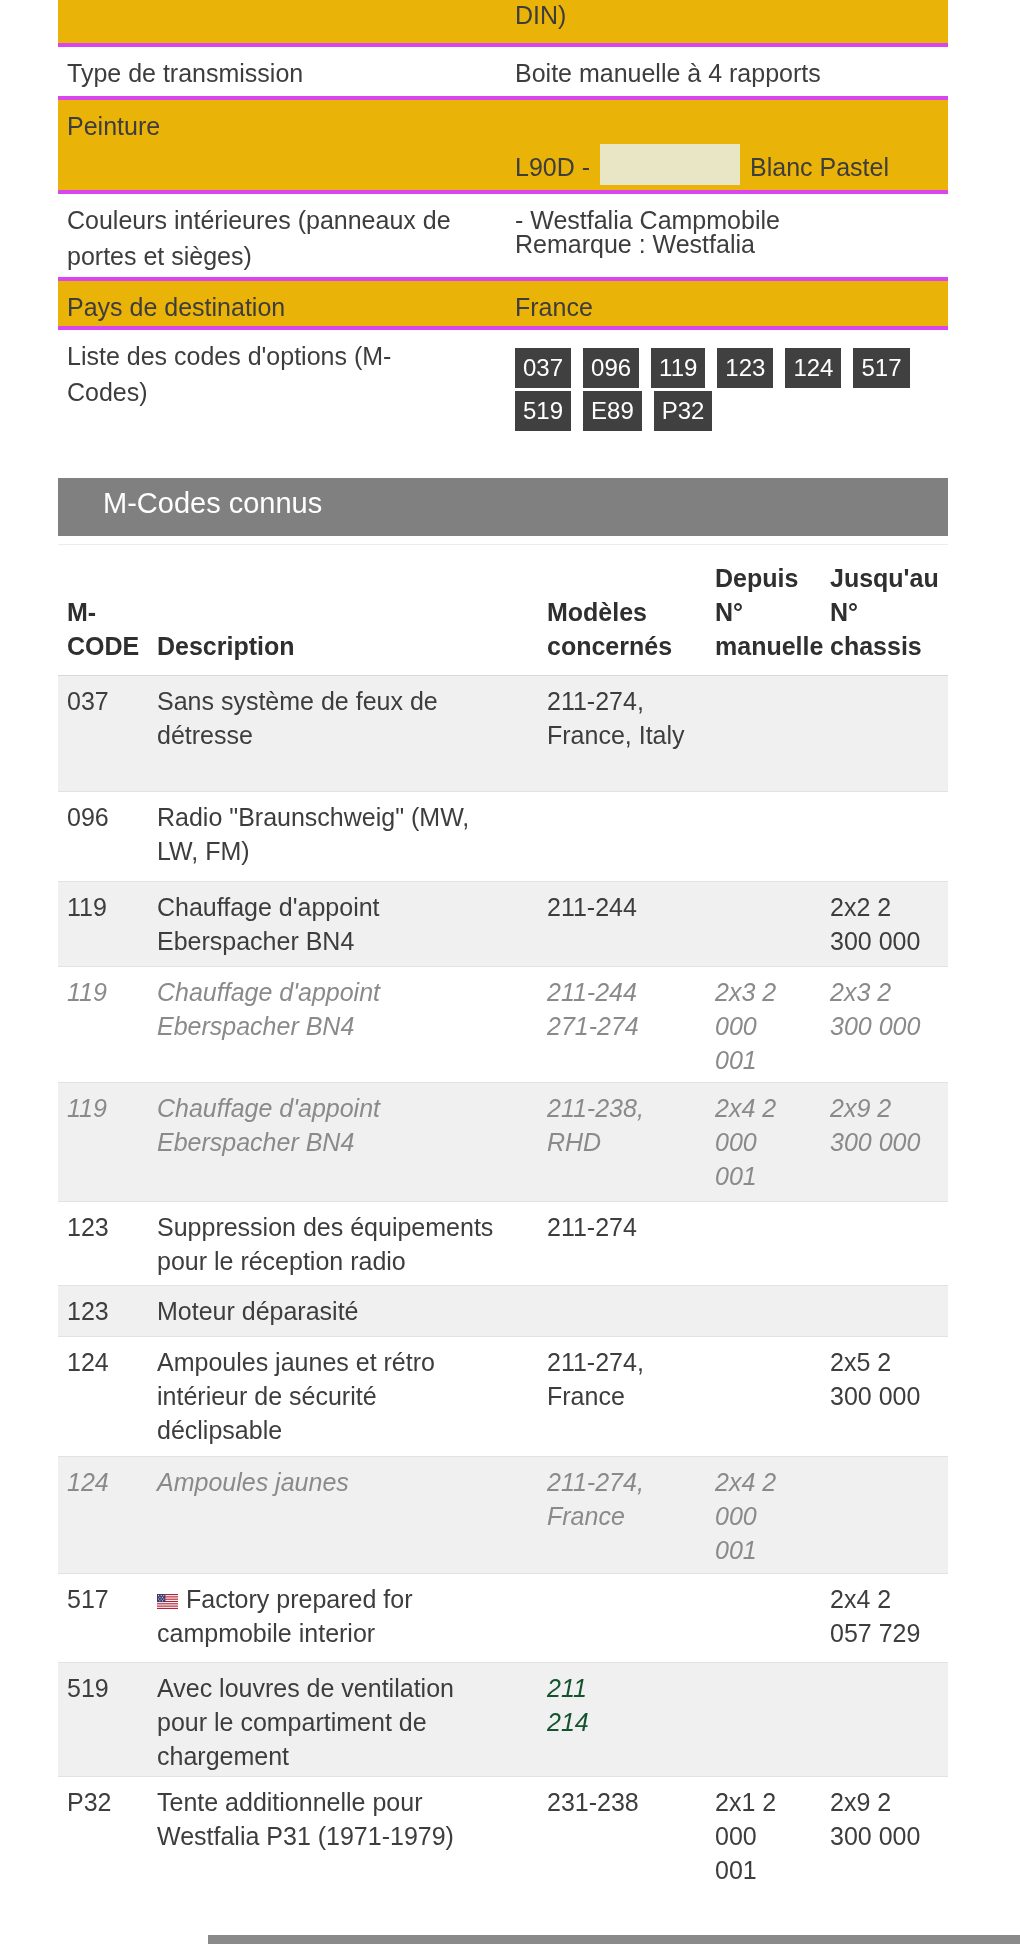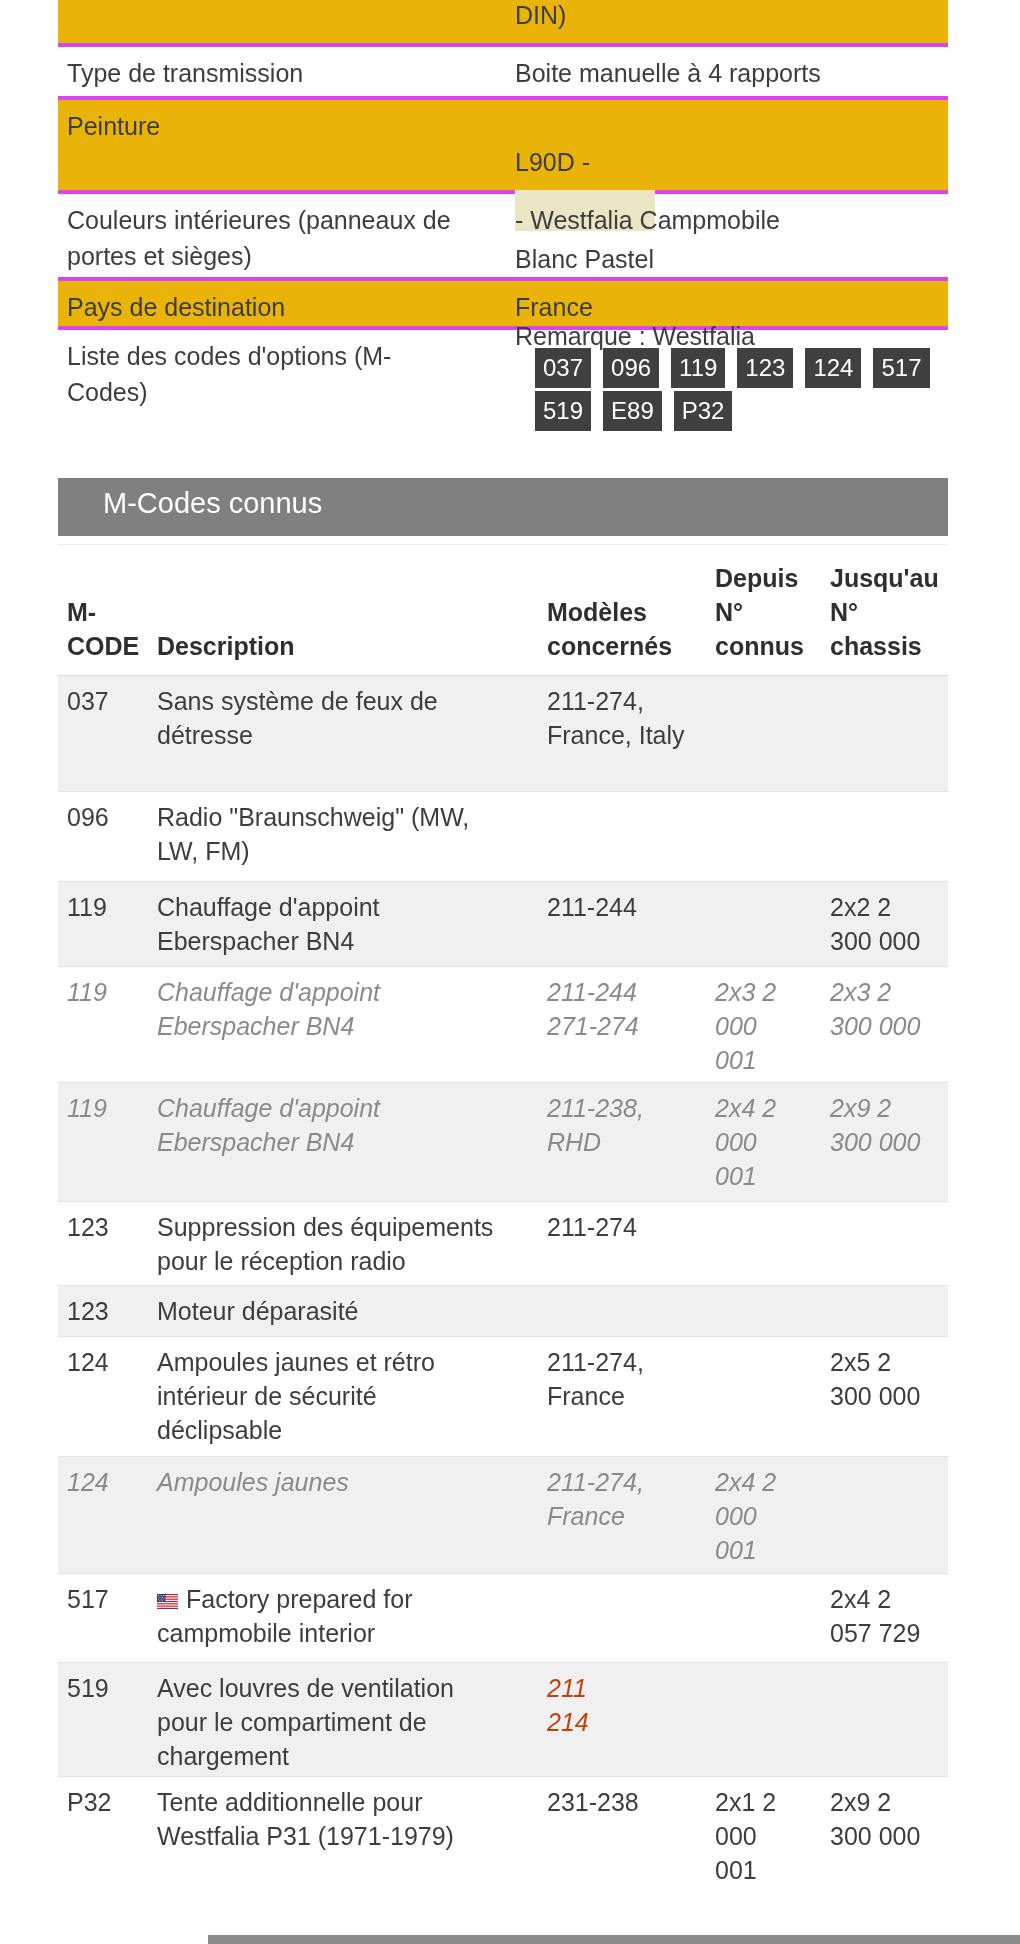--- a/index.html
+++ b/index.html
@@ -16,23 +16,23 @@
   .srow{display:grid;grid-template-columns:448px 442px;box-sizing:border-box;}
   .srow + .srow{border-top:4px solid #d946ef;}
   .srow.alt{background:#eab308;}
   .scell{padding:8px 9px 0 9px;font-size:25px;line-height:36px;white-space:pre-line;}
   .sr0{height:43px;overflow:hidden;}
   .sr0 .scell{padding-top:0;line-height:34px;margin-top:-2px;}
   .sr1{height:53px;}
   .sr2{height:94px;}
   .sr3{height:87px;}
   .sr4{height:49px;}
-  .sr5{height:104px;gap:20px;}
-
-  .paint-line{display:flex;align-items:flex-start;gap:10px;flex-direction:column;}
+  .sr5{height:104px;}
+
+  .paint-line{display:flex;align-items:flex-end;gap:10px;}
   .swatch{display:inline-block;width:140px;height:41px;background:#e9e6c6;}
   .remark{margin-top:5px;}
 
   .badges{padding-top:18px;}
   .badge{
     display:inline-block;background:#404040;color:#ffffff;
     font-size:24px;line-height:34px;padding:3px 8px;
     margin:0 12px 3px 0;text-align:center;
   }
 
@@ -53,21 +53,21 @@
     padding:0 9px 12px 9px;white-space:pre-line;line-height:34px;
     border-bottom:1px solid #d9d9d9;height:118px;
   }
   table.mcodes td{
     vertical-align:top;padding:8px 9px 0 9px;line-height:34px;
     white-space:pre-line;box-sizing:border-box;
   }
   table.mcodes tbody tr{border-top:1px solid #e2e2e2;}
   table.mcodes tbody tr.alt{background:#f0f0f0;}
   table.mcodes tbody tr.it{color:#8a8a8a;font-style:italic;}
-  td.m-it{color:#c2410c;font-style:italic;}
+  td.m-it{color:#14532d;font-style:italic;}
   .flag{display:inline-block;vertical-align:-1px;margin-right:8px;}
 
   
   .hscroll{position:absolute;left:208px;top:1935px;width:812px;height:9px;background:#8a8a8a;}
 </style>
 </head>
 <body>
 
 <div class="content">
 
@@ -126,21 +126,21 @@
     </colgroup>
     <thead>
       <tr>
         <th>M-
 CODE</th>
         <th>Description</th>
         <th>Modèles
 concernés</th>
         <th>Depuis
 N°
-connus</th>
+manuelle</th>
         <th>Jusqu'au
 N°
 chassis</th>
       </tr>
     </thead>
     <tbody id="mcodes-body">
         <tr class="alt" style="height: 116px;">
           <td>037</td>
           <td>Sans système de feux de
 détresse</td>

